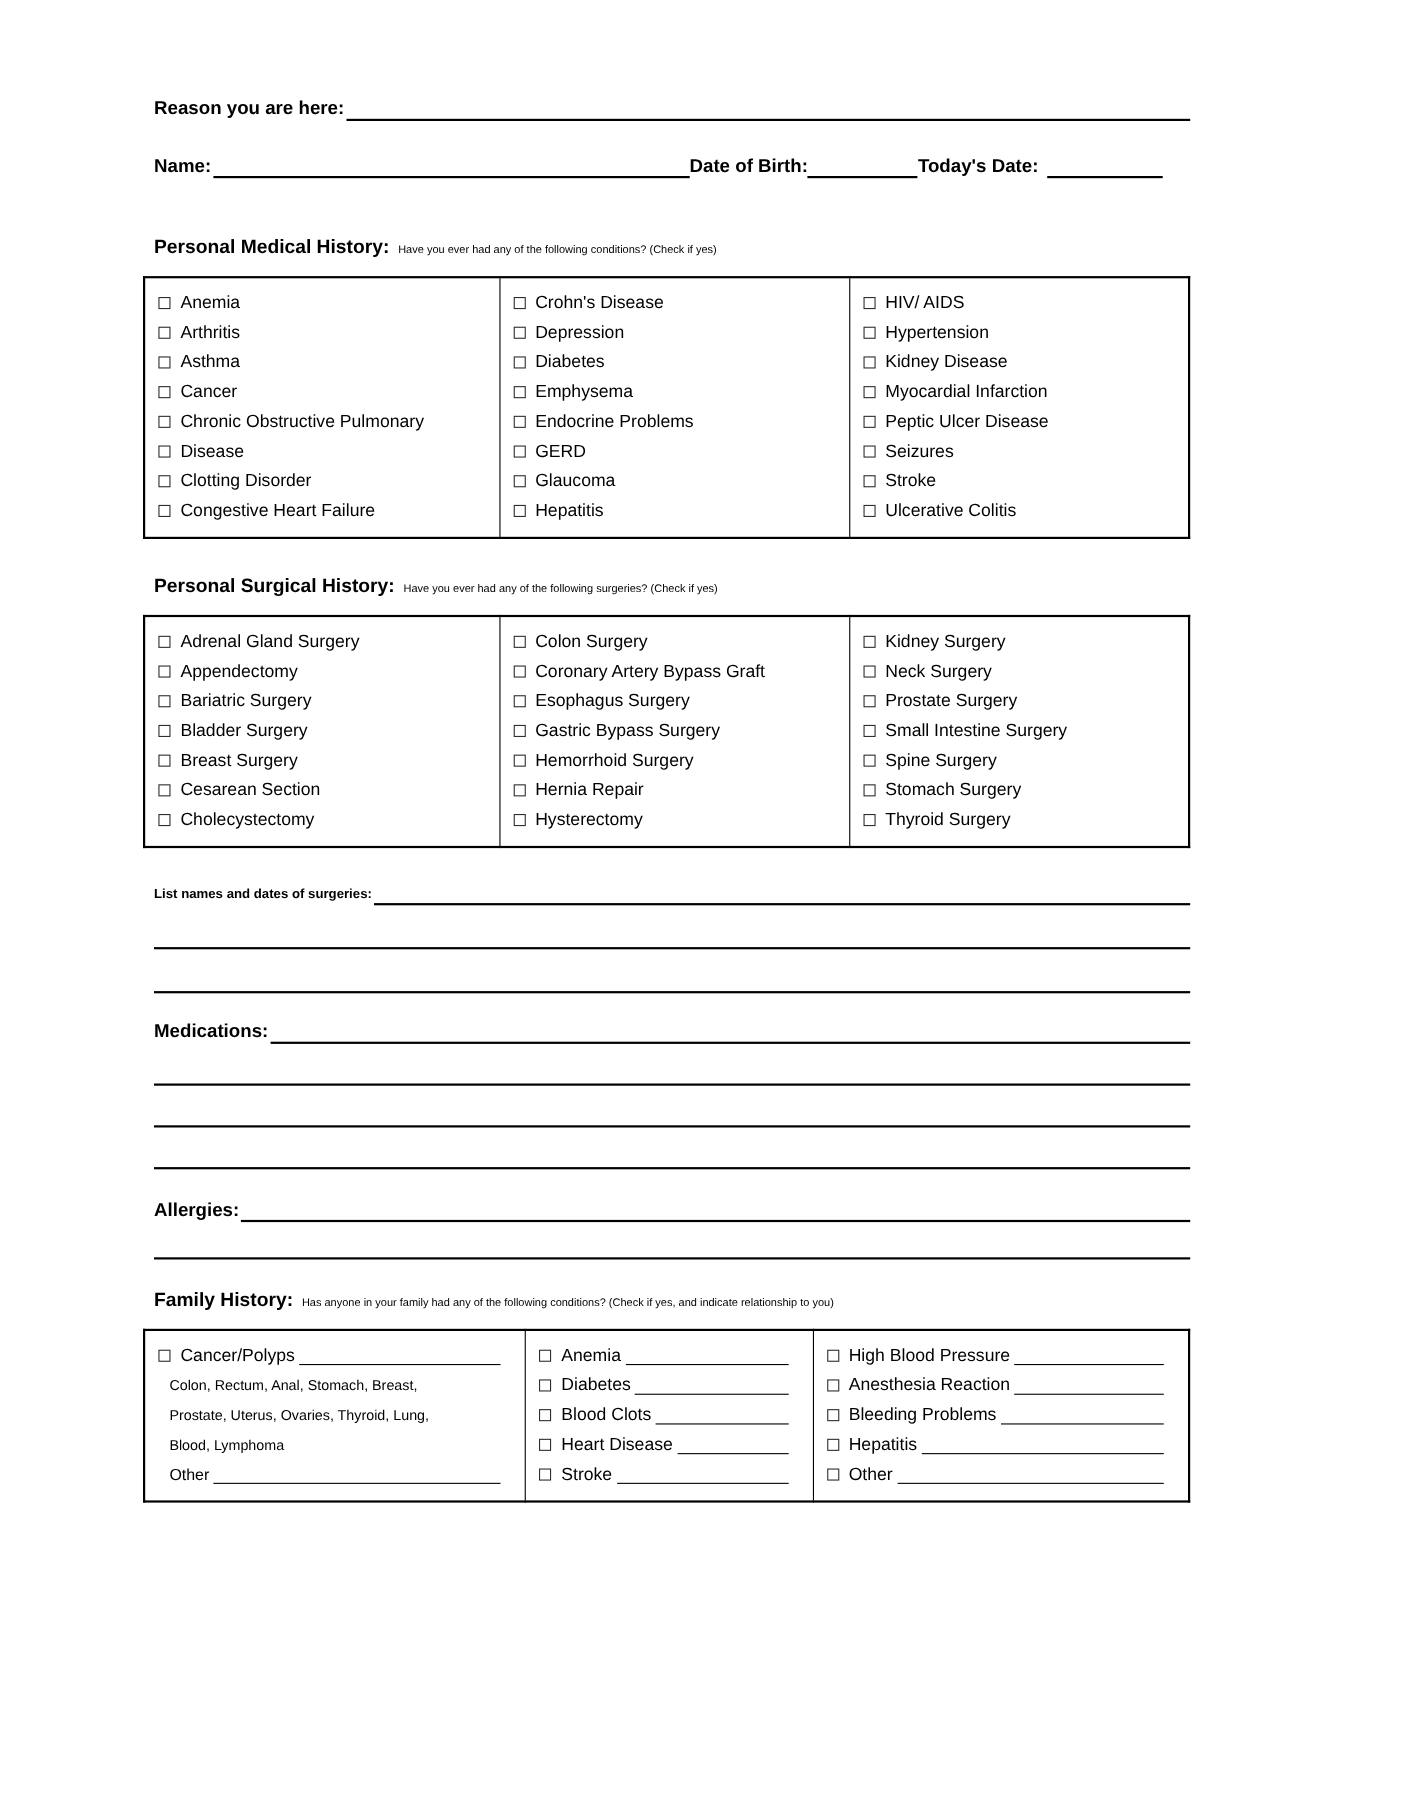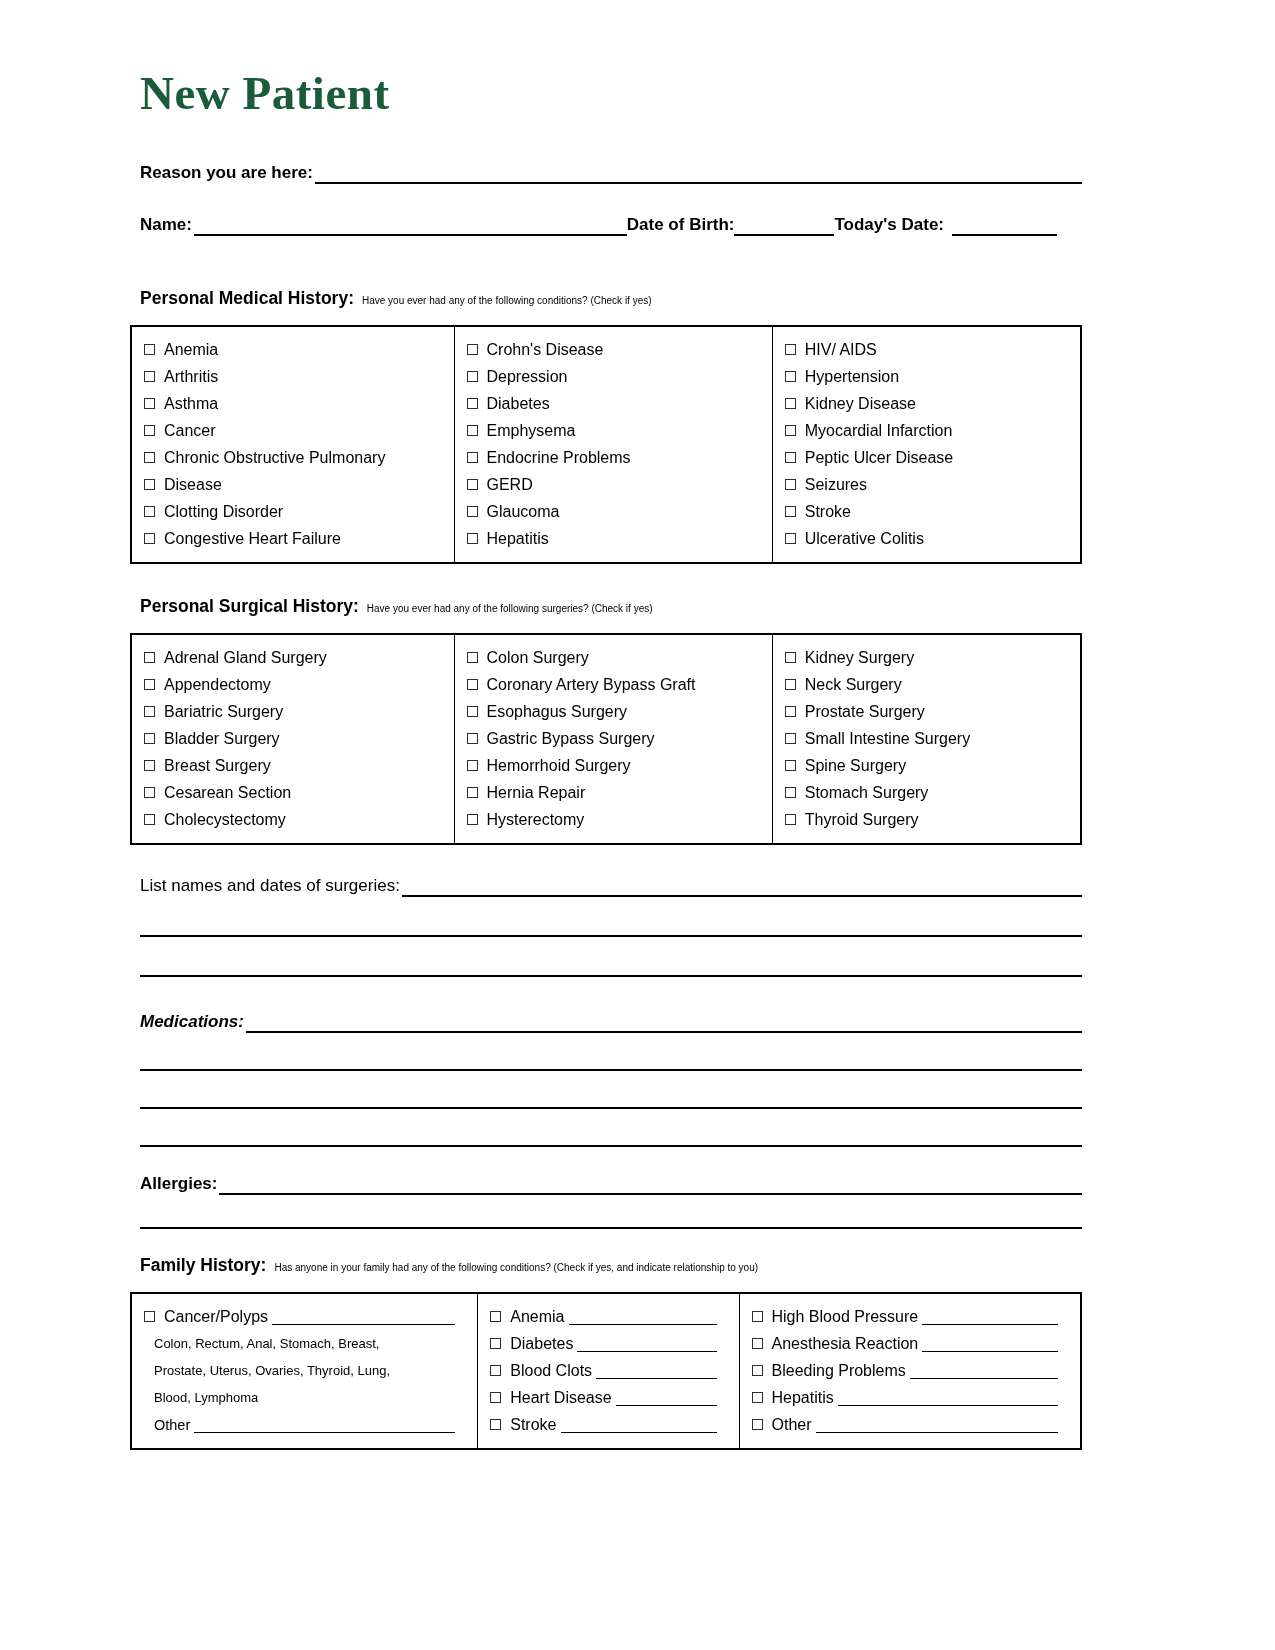--- a/index.html
+++ b/index.html
@@ -18,25 +18,25 @@
     font-size:47px;
     line-height:74px;
     color:#1a5c3a;
     letter-spacing:0.5px;
   }
 
   .fieldrow { display:flex; align-items:flex-end; line-height:22px; }
   .mt-name { margin-top:30px; }
   .mt-reason { margin-top:32px; }
   .mt-surg { margin-top:30px; }
-  .mt-meds { margin-top:34px;font-style:italic; }
+  .mt-meds { margin-top:24px; }
   .mt-allerg { margin-top:26px; }
 
   .lbl { font-weight:700; font-size:17px; white-space:nowrap; }
-  .plain-lbl { font-weight:400; font-size:17px; white-space:nowrap; }
+  .plain-lbl { font-weight:700; font-size:12px; white-space:nowrap; }
 
   .uline { border-bottom:2px solid #000; height:4px; }
   .grow { flex:1; margin-left:2px; }
   .dob-line { width:100px; }
   .date-line { width:105px; margin-left:8px; margin-right:25px; }
 
   .section-head { display:flex; align-items:baseline; }
   .mt-medical { margin-top:52px; }
   .mt-surgical { margin-top:32px; }
   .mt-family { margin-top:26px; }
@@ -80,21 +80,20 @@
 
   .col-w1 { width:34%; } .col-w2 { width:33.5%; } .col-w3 { width:32.5%; }
   .fcol-w1 { width:36.5%; } .fcol-w2 { width:27.5%; } .fcol-w3 { width:36%; }
 </style>
 </head>
 <body>
 
 <div class="page">
 
   <div class="title" style="color: rgb(26, 92, 58);">
-    <div>New Patient</div>
   </div>
 
   <div class="fieldrow mt-reason">
     <span class="lbl">Reason you are here:</span>
     <span class="uline grow"></span>
   </div>
 
   <div class="fieldrow mt-name">
     <span class="lbl">Name:</span>
     <span class="uline grow"></span>

